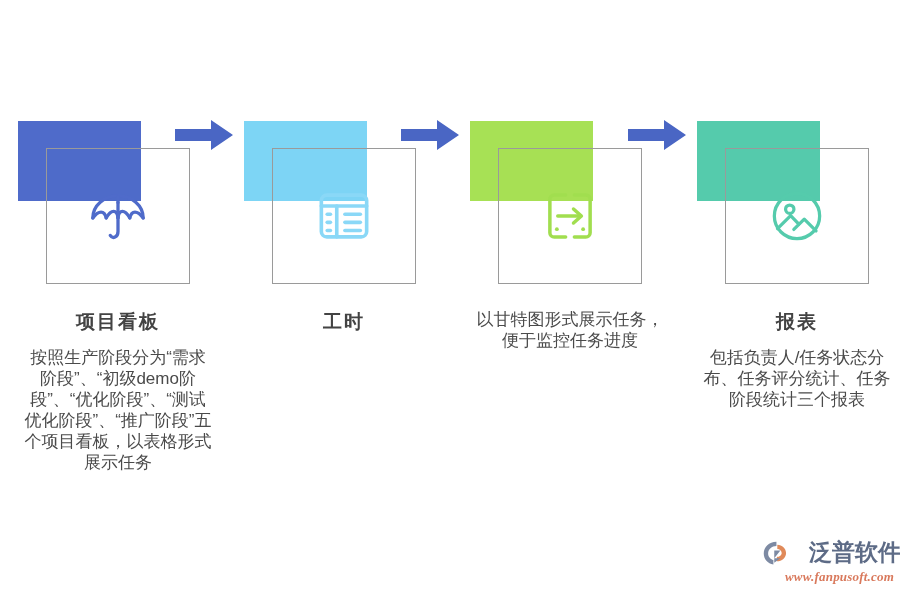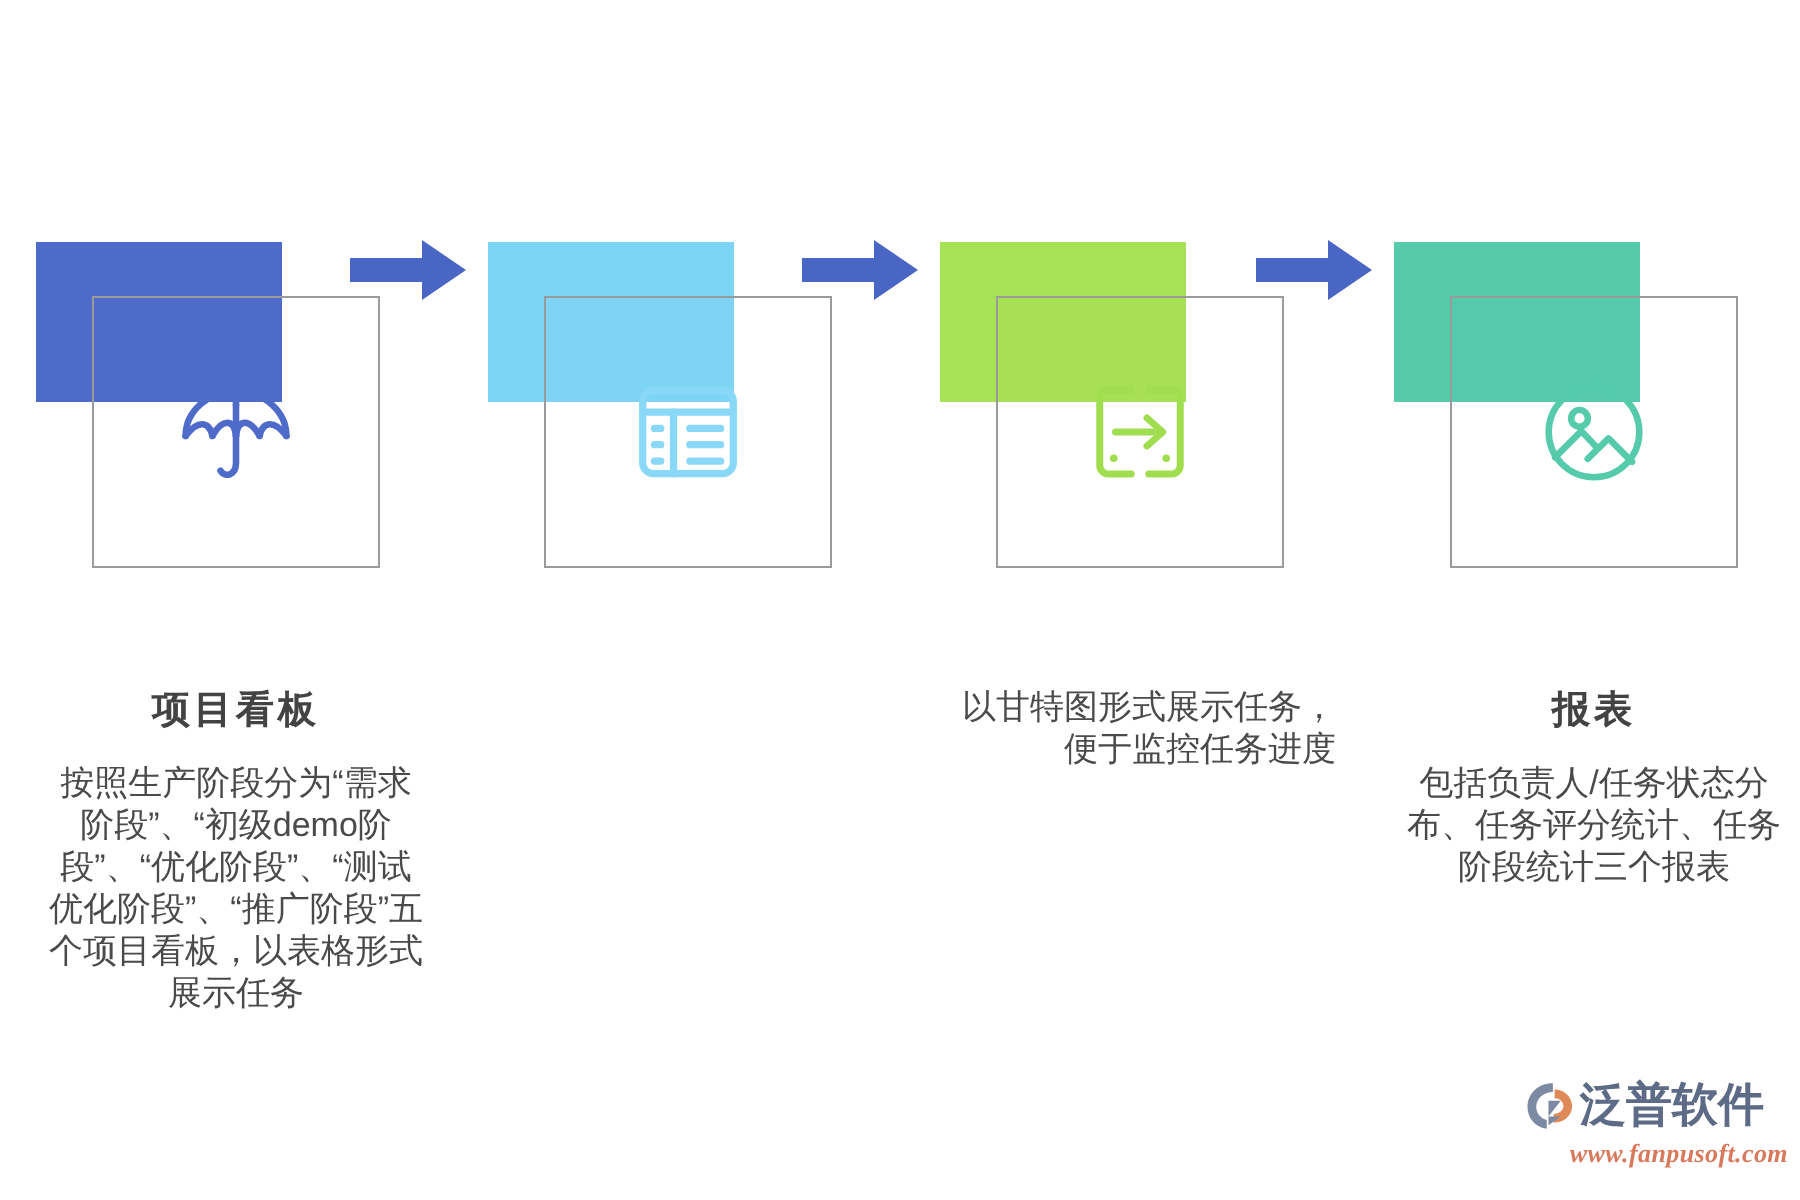--- a/index.html
+++ b/index.html
@@ -87,21 +87,21 @@
     position: absolute;
     top: 118px;
     width: 60px;
     height: 34px;
   }
   .arrow svg { display: block; }
 
   
   .col {
     position: absolute;
-    top: 343px;
+    top: 309px;
     width: 226px;
     text-align: center;
   }
   .col-0 { left: 5px; }
   .col-1 { left: 231px; }
   .col-2 { left: 457px; }
   .col-3 { left: 684px; }
 
   .col-title {
     font-family: "Liberation Serif", "DejaVu Serif", serif;
@@ -129,21 +129,21 @@
   .logo {
     position: absolute;
     left: 762px;
     top: 538px;
     width: 132px;
     height: 48px;
   }
   .logo-row {
     display: flex;
     align-items: center;
-    gap: 0;
+    gap: 19px;
     height: 30px;
   }
   .logo-mark { width: 28px; height: 28px; flex: 0 0 auto; }
   .logo-mark svg { display: block; }
   .logo-text {
     font-family: "Liberation Serif", "DejaVu Serif", serif;
     font-size: 23px;
     font-weight: bold;
     color: #5d6b86;
     letter-spacing: 0px;
@@ -252,24 +252,25 @@
     </div>
 
   </div>
 
   <div class="col col-0">
     <div class="col-title" style="color: rgb(67, 67, 67);">项目看板</div>
     <div class="col-desc" style="color: rgb(74, 74, 74);">按照生产阶段分为“需求阶段”、“初级demo阶段”、“优化阶段”、“测试优化阶段”、“推广阶段”五个项目看板，以表格形式展示任务</div>
   </div>
 
   <div class="col col-1">
+    <div class="col-title" style="color: rgb(67, 67, 67);">工时</div>
   </div>
 
   <div class="col col-2">
-    <div class="col-desc" style="color: rgb(74, 74, 74); text-align: right;">以甘特图形式展示任务，便于监控任务进度</div>
+    <div class="col-desc" style="color: rgb(74, 74, 74);">以甘特图形式展示任务，便于监控任务进度</div>
   </div>
 
   <div class="col col-3">
     <div class="col-title" style="color: rgb(67, 67, 67);">报表</div>
     <div class="col-desc" style="color: rgb(74, 74, 74);">包括负责人/任务状态分布、任务评分统计、任务阶段统计三个报表</div>
   </div>
 
   <div class="logo">
     <div class="logo-row">
       <span class="logo-mark">

